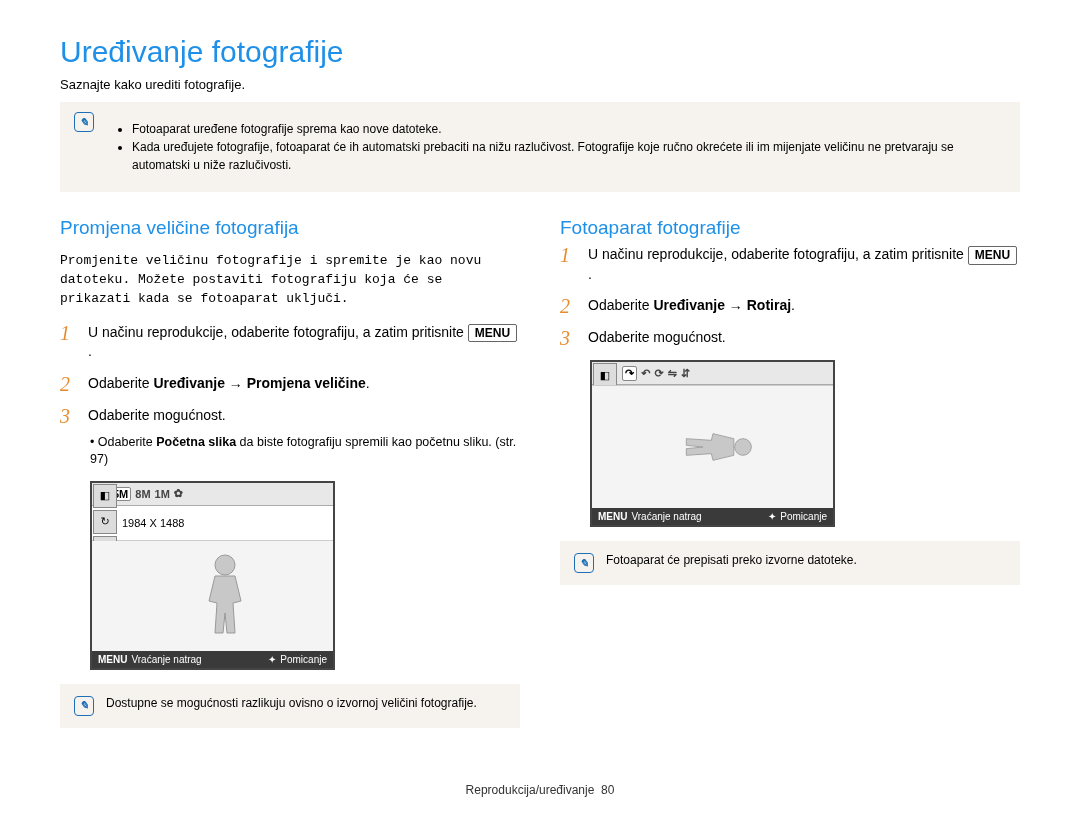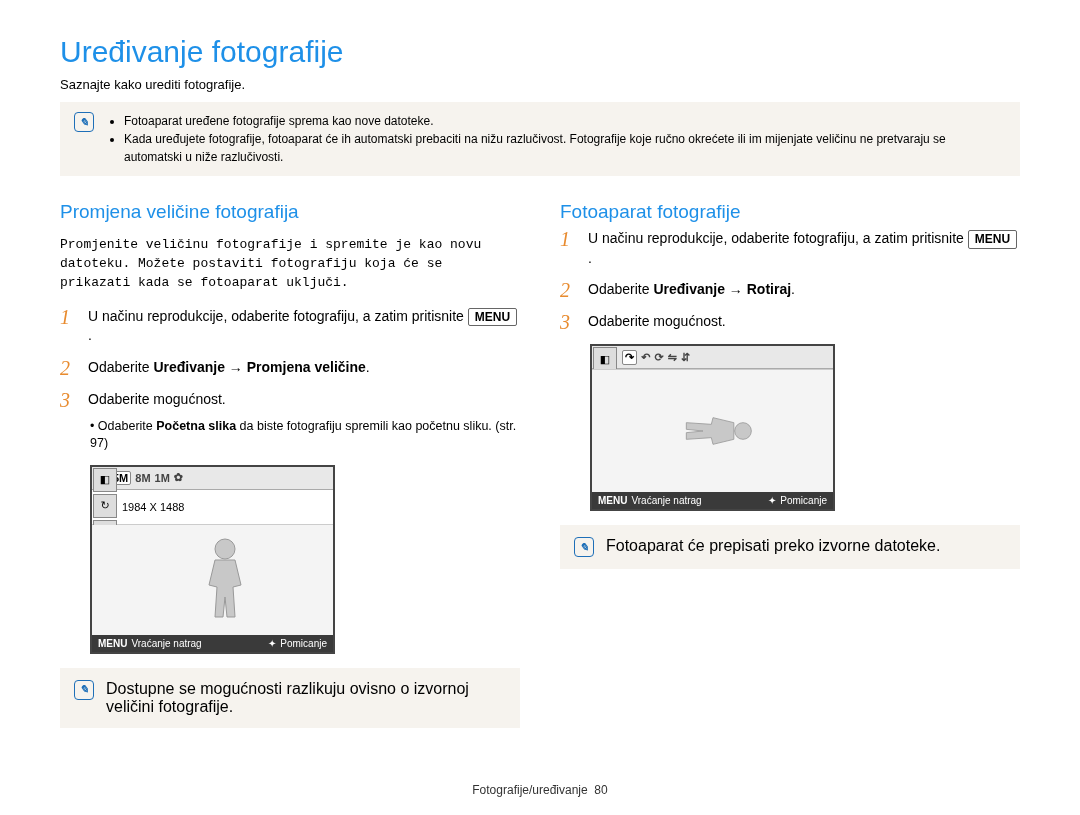--- a/index.html
+++ b/index.html
@@ -37,22 +37,22 @@
     border-radius: 4px;
     color: #1e6fb8;
     font-style: italic;
     font-weight: bold;
     font-size: 11px;
     display: flex; align-items: center; justify-content: center;
     margin-right: 12px;
     flex-shrink: 0;
     font-family: Georgia, serif;
   }
-  .note-box ul { margin: 0; padding-left: 18px; font-size: 12px; line-height: 1.5; }
-  .note-box .single { font-size: 16px; }
+  .note-box ul { margin: 8px; padding-left: 18px; font-size: 12px; line-height: 1.5; }
+  .note-box .single { font-size: 12px; }
   .columns { display: flex; gap: 40px; }
   .col { flex: 1; }
   .section-title {
     color: #1e90e8;
     font-size: 19px;
     font-weight: normal;
     margin: 0 0 6px 0;
   }
   .intro { font-size: 13px; line-height: 1.45; margin-bottom: 14px; font-family: Liberation Mono, monospace; }
   .step { display: flex; gap: 10px; margin-bottom: 12px; font-size: 14px; line-height: 1.4; }
@@ -218,14 +218,14 @@
     </div>
 
     <div class="note-box small">
       <div class="note-icon">✎</div>
       <div class="single">Fotoaparat će prepisati preko izvorne datoteke.</div>
     </div>
   </div>
 </div>
 
 <div class="footer">
-  <span>Fotografije/uređivanje</span>&nbsp;&nbsp;<span>80</span>
+  <span>Reprodukcija/uređivanje</span>&nbsp;&nbsp;<span>80</span>
 </div>
 
 </body></html>

